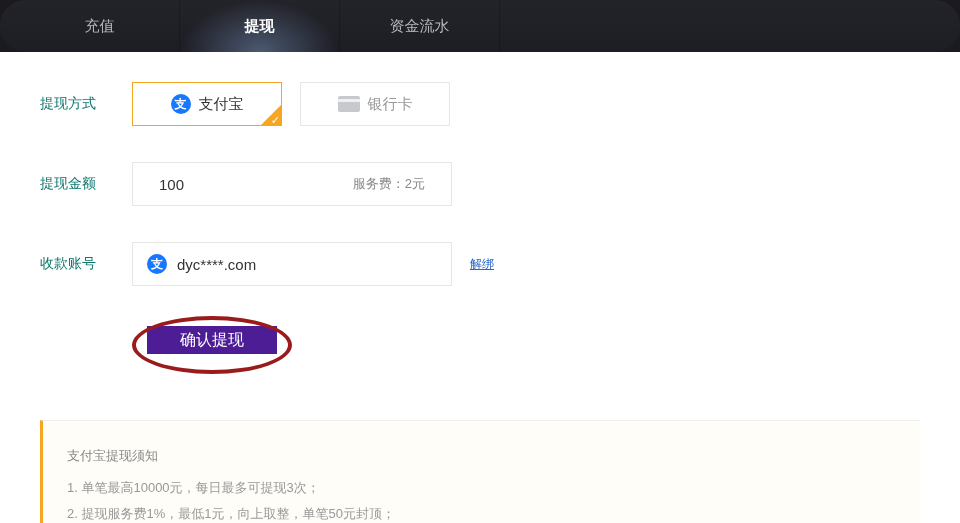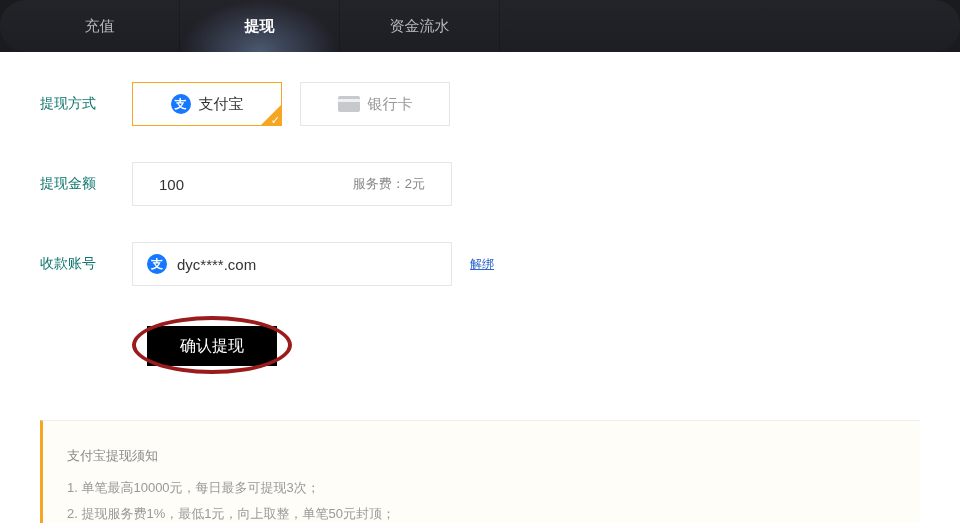--- a/index.html
+++ b/index.html
@@ -170,22 +170,22 @@
   }
   .submit-wrap {
     margin-left: 92px;
     margin-bottom: 50px;
     position: relative;
     width: 160px;
     height: 48px;
   }
   .submit-btn {
     width: 130px;
-    height: 40px;
-    background: #000000;
+    height: 28px;
+    background: #4c1d95;
     color: #fff;
     border: none;
     font-size: 16px;
     cursor: pointer;
     position: absolute;
     left: 15px;
     top: 4px;
   }
   .highlight-oval {
     position: absolute;

